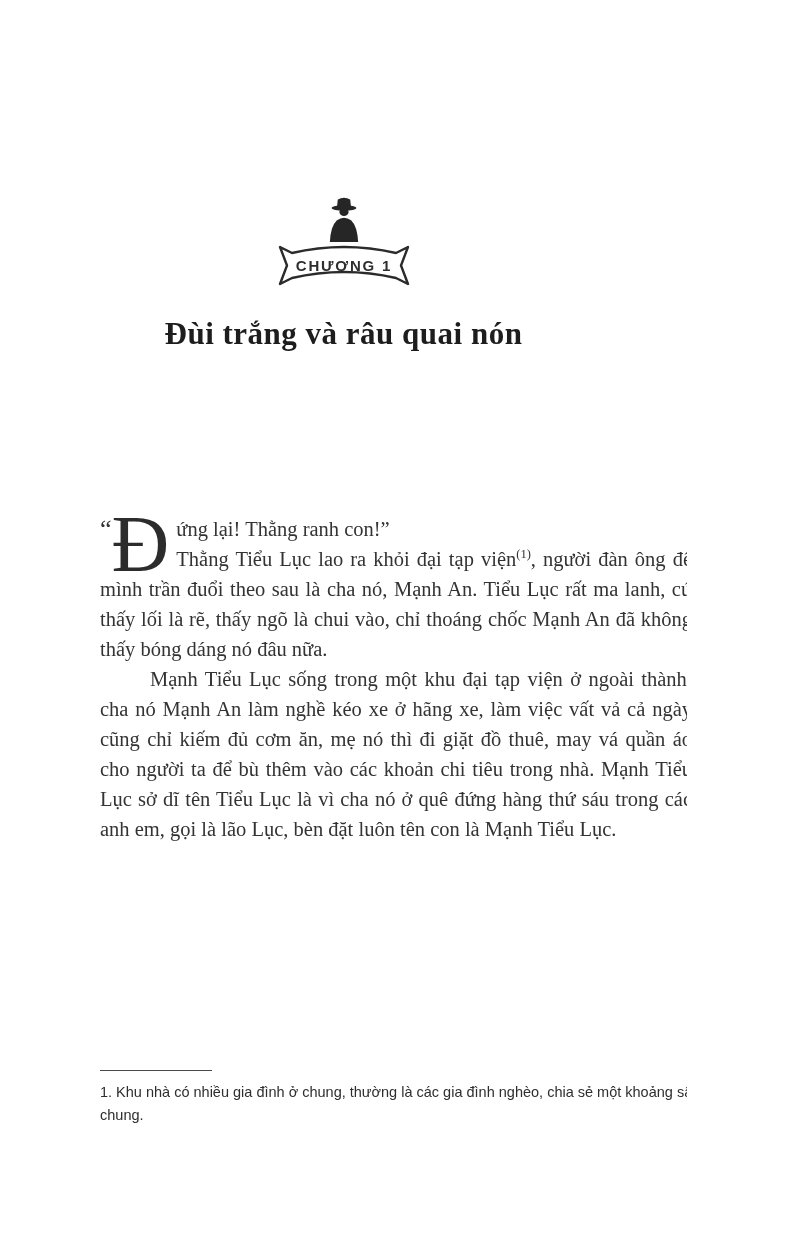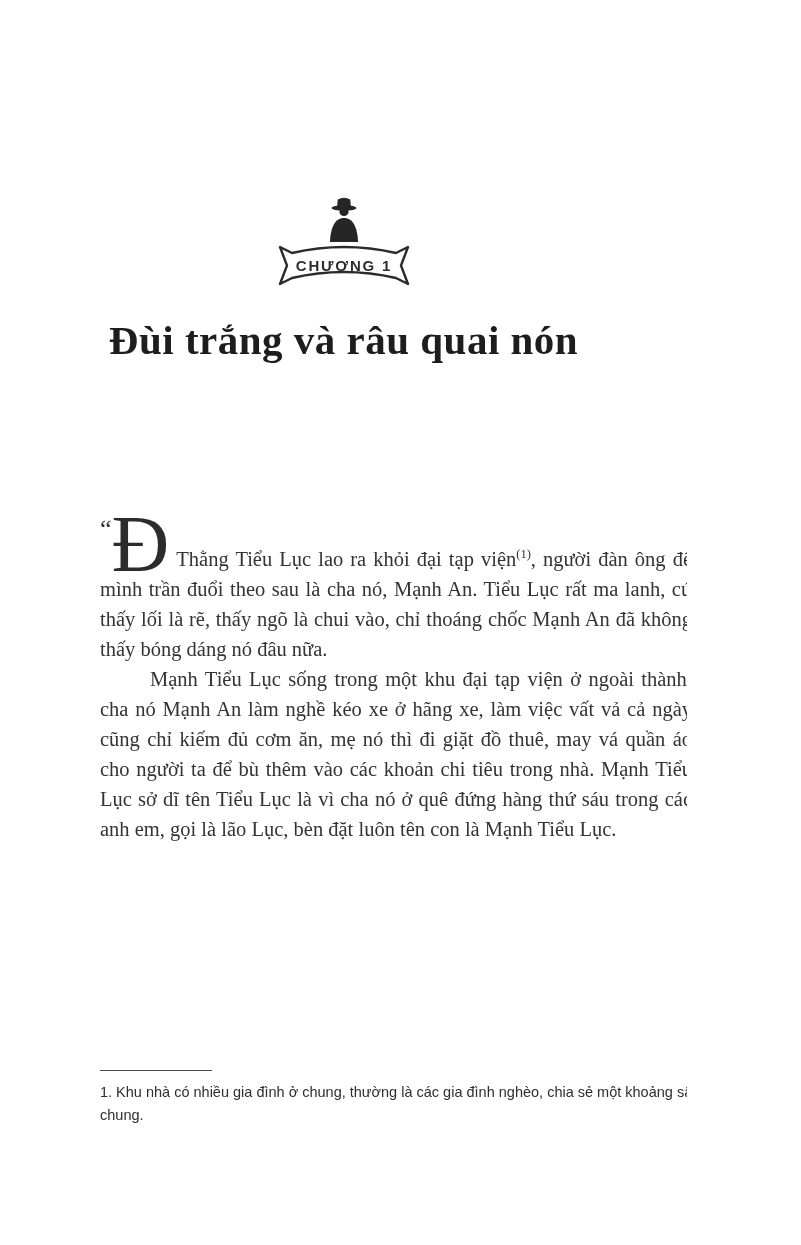--- a/index.html
+++ b/index.html
@@ -25,21 +25,21 @@
     font-size:15px;
     letter-spacing:1.8px;
     fill:#2e2e2e;
   }
   .chapter-title{
     position:absolute;
     top:316px;left:0;width:100%;
     text-align:center;
     font-family:"Liberation Serif", serif;
     font-weight:700;
-    font-size:41px;
+    font-size:31px;
     color:#1d1d1d;
     margin:0;
     letter-spacing:0.5px;
   }
   .body-text{
     position:absolute;
     top:514px;left:100px;width:592px;
     font-size:20.5px;
     line-height:30px;
     text-align:justify;
@@ -103,21 +103,21 @@
 
   <svg class="ribbon" width="140" height="58" viewBox="0 0 140 58">
     <path d="M 18,19 Q 70,7 122,19 L 134,13 L 127,31.5 L 134,50 L 122,44 Q 70,32 18,44 L 6,50 L 13,31.5 L 6,13 Z" fill="#ffffff" stroke="#2b2b2b" stroke-width="2.4" stroke-linejoin="round"></path>
     <text class="ribbon-text" x="70" y="36.5" text-anchor="middle">CHƯƠNG 1</text>
   </svg>
 
   <h1 class="chapter-title">Đùi trắng và râu quai nón</h1>
 
   <div class="body-text">
     <p class="first-para">
-      <span class="drop-wrap"><span class="open-quote">“</span><span class="drop-cap">Đ</span></span><br>
+      <span class="drop-wrap"><span class="open-quote">“</span><span class="drop-cap">Đ</span></span><span>ứng lại! Thằng ranh con!”</span><br>
       <span>Thằng Tiểu Lục lao ra khỏi đại tạp viện</span><sup class="note-ref">(1)</sup><span>, người đàn ông để mình trần đuổi theo sau là cha nó, Mạnh An. Tiểu Lục rất ma lanh, cứ thấy lối là rẽ, thấy ngõ là chui vào, chỉ thoáng chốc Mạnh An đã không thấy bóng dáng nó đâu nữa.</span>
     </p>
     <p class="body-para">Mạnh Tiểu Lục sống trong một khu đại tạp viện ở ngoài thành, cha nó Mạnh An làm nghề kéo xe ở hãng xe, làm việc vất vả cả ngày cũng chỉ kiếm đủ cơm ăn, mẹ nó thì đi giặt đồ thuê, may vá quần áo cho người ta để bù thêm vào các khoản chi tiêu trong nhà. Mạnh Tiểu Lục sở dĩ tên Tiểu Lục là vì cha nó ở quê đứng hàng thứ sáu trong các anh em, gọi là lão Lục, bèn đặt luôn tên con là Mạnh Tiểu Lục.</p>
   </div>
 
   <div class="footnote">
     <hr class="footnote-rule">
     <div>1. Khu nhà có nhiều gia đình ở chung, thường là các gia đình nghèo, chia sẻ một khoảng sân chung.</div>
   </div>
 

